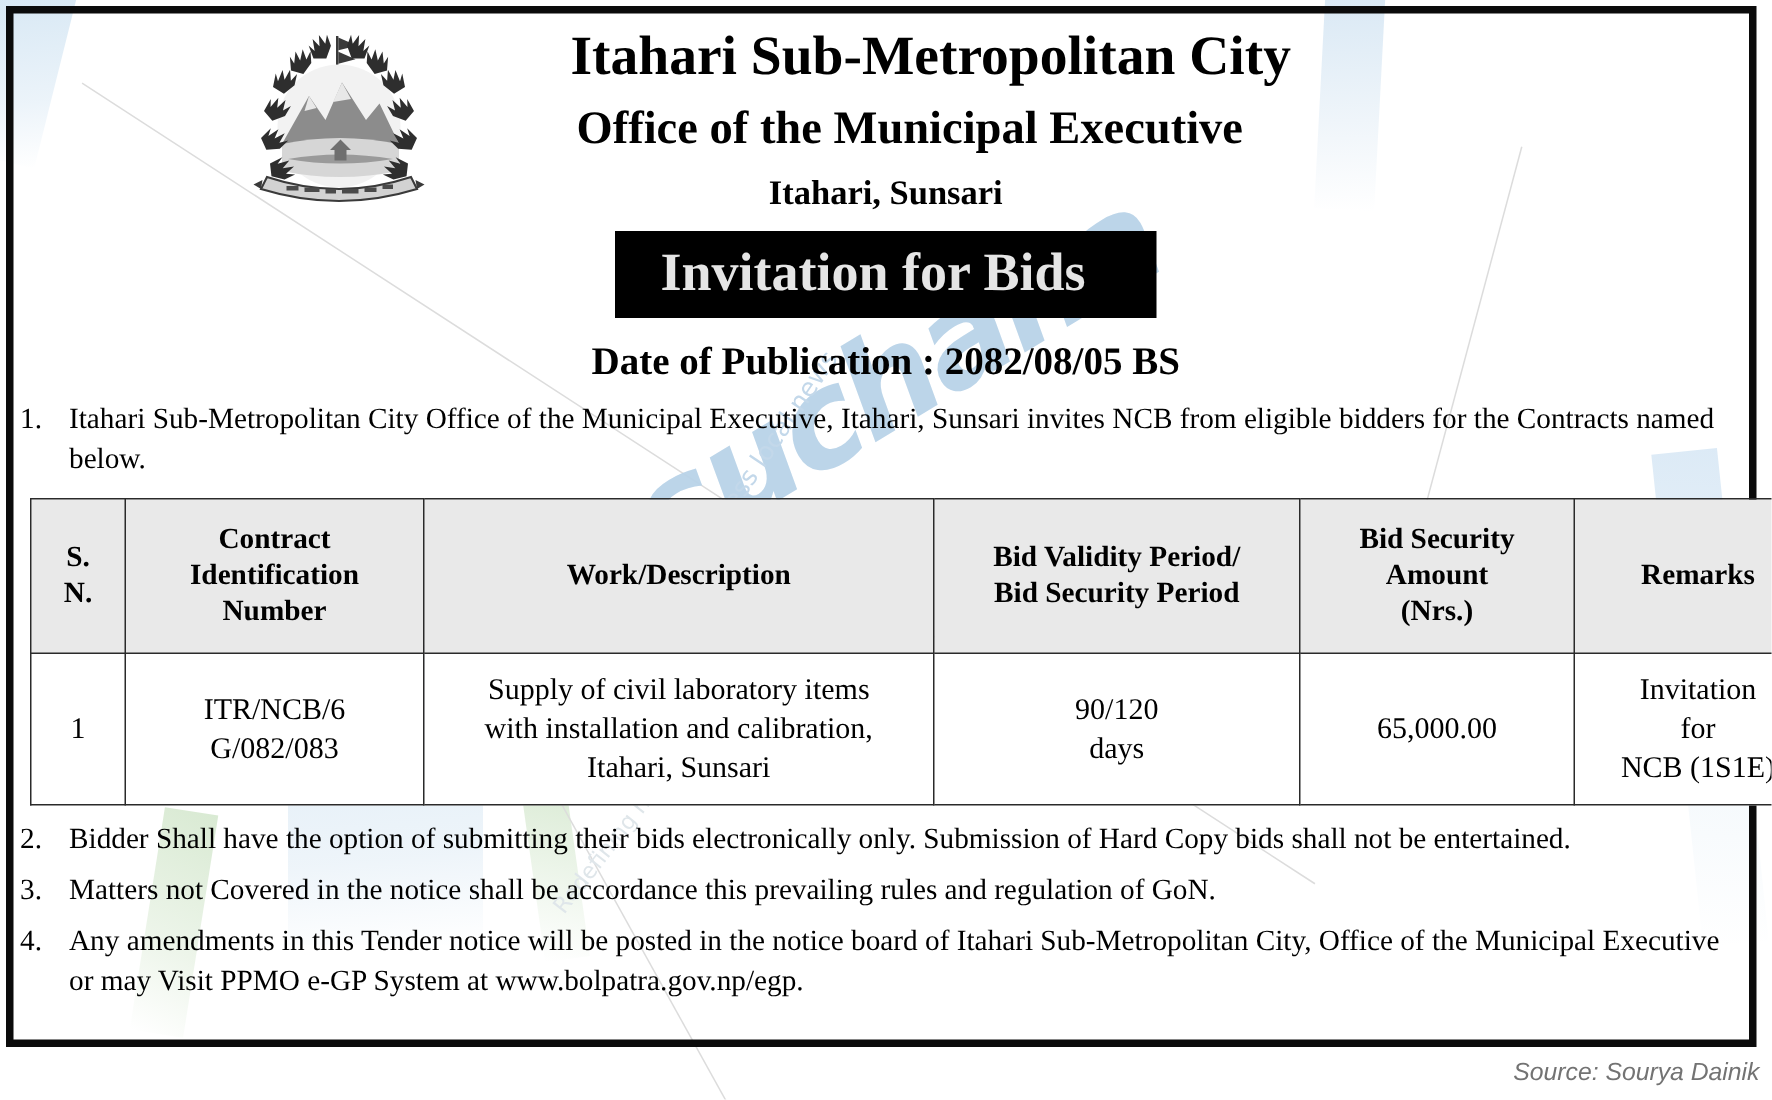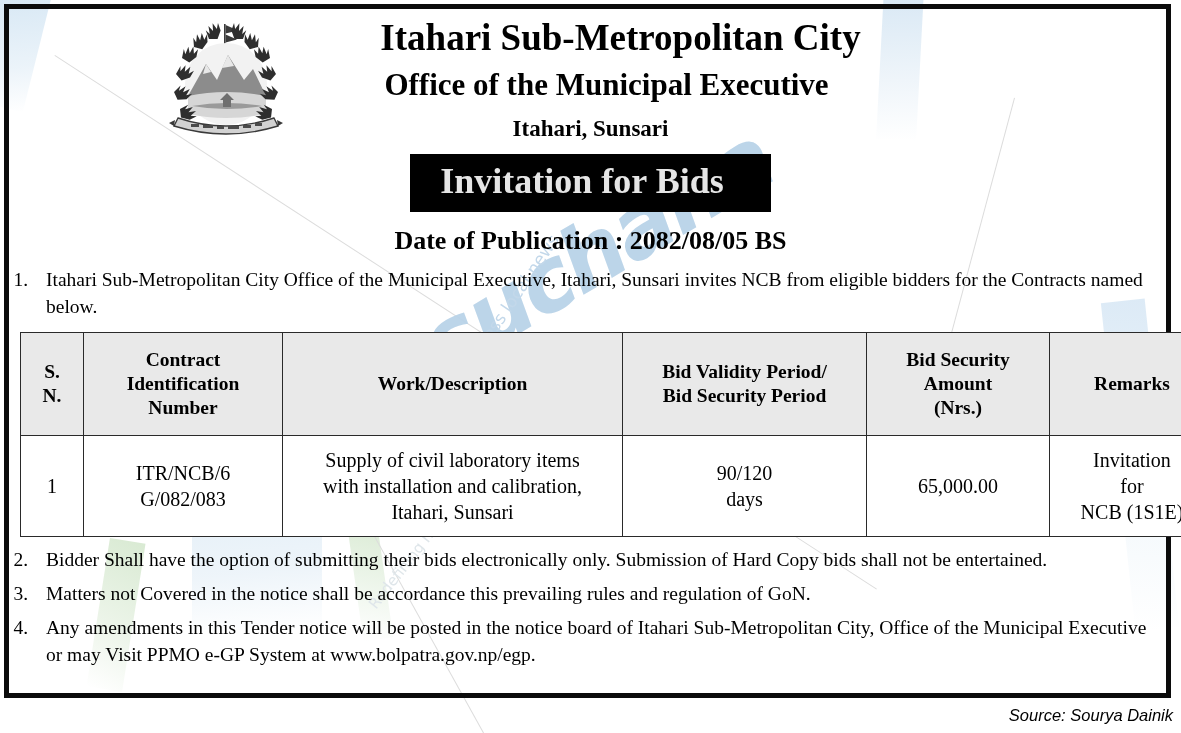--- a/index.html
+++ b/index.html
@@ -250,21 +250,21 @@
   .c-rem  { width: 156px; }
 
   
   #source-line {
     position: absolute;
     right: 8px;
     top: 706px;
     font-family: "Liberation Sans", sans-serif;
     font-style: italic;
     font-size: 16.5px;
-    color: #000000;
+    color: #737373;
     z-index: 3;
   }
 </style>
 </head>
 <body>
 
 <div id="wm-layer">
   <div class="wm-blue-tl"></div>
   <div class="wm-blue-tr"></div>
   <div class="wm-blue-r"></div>

